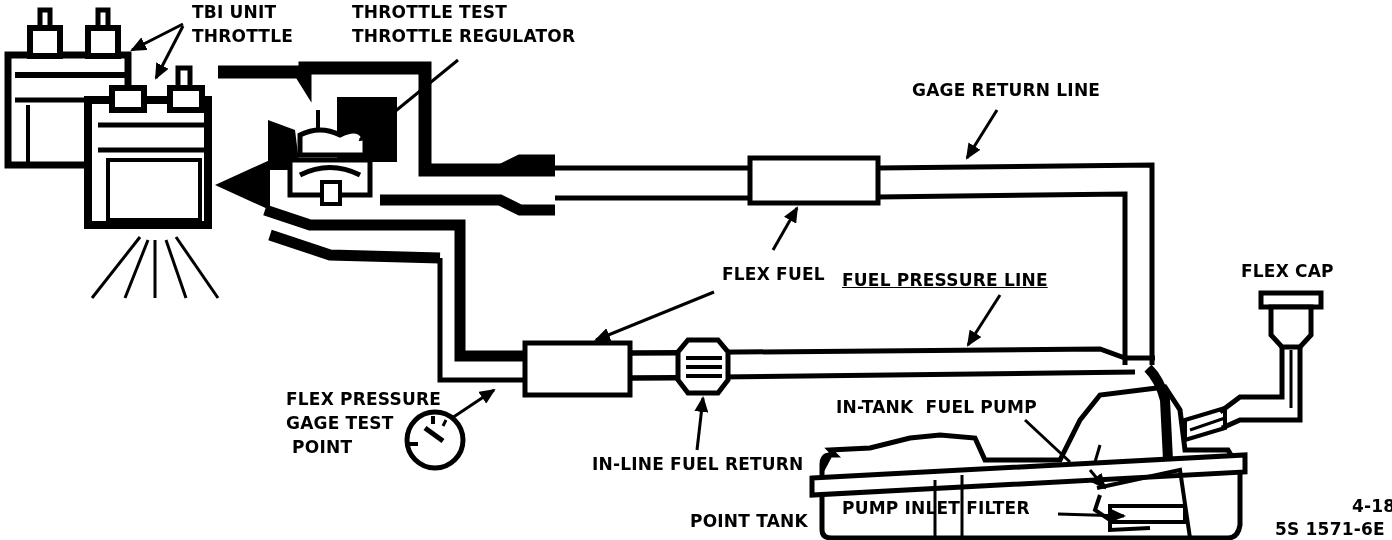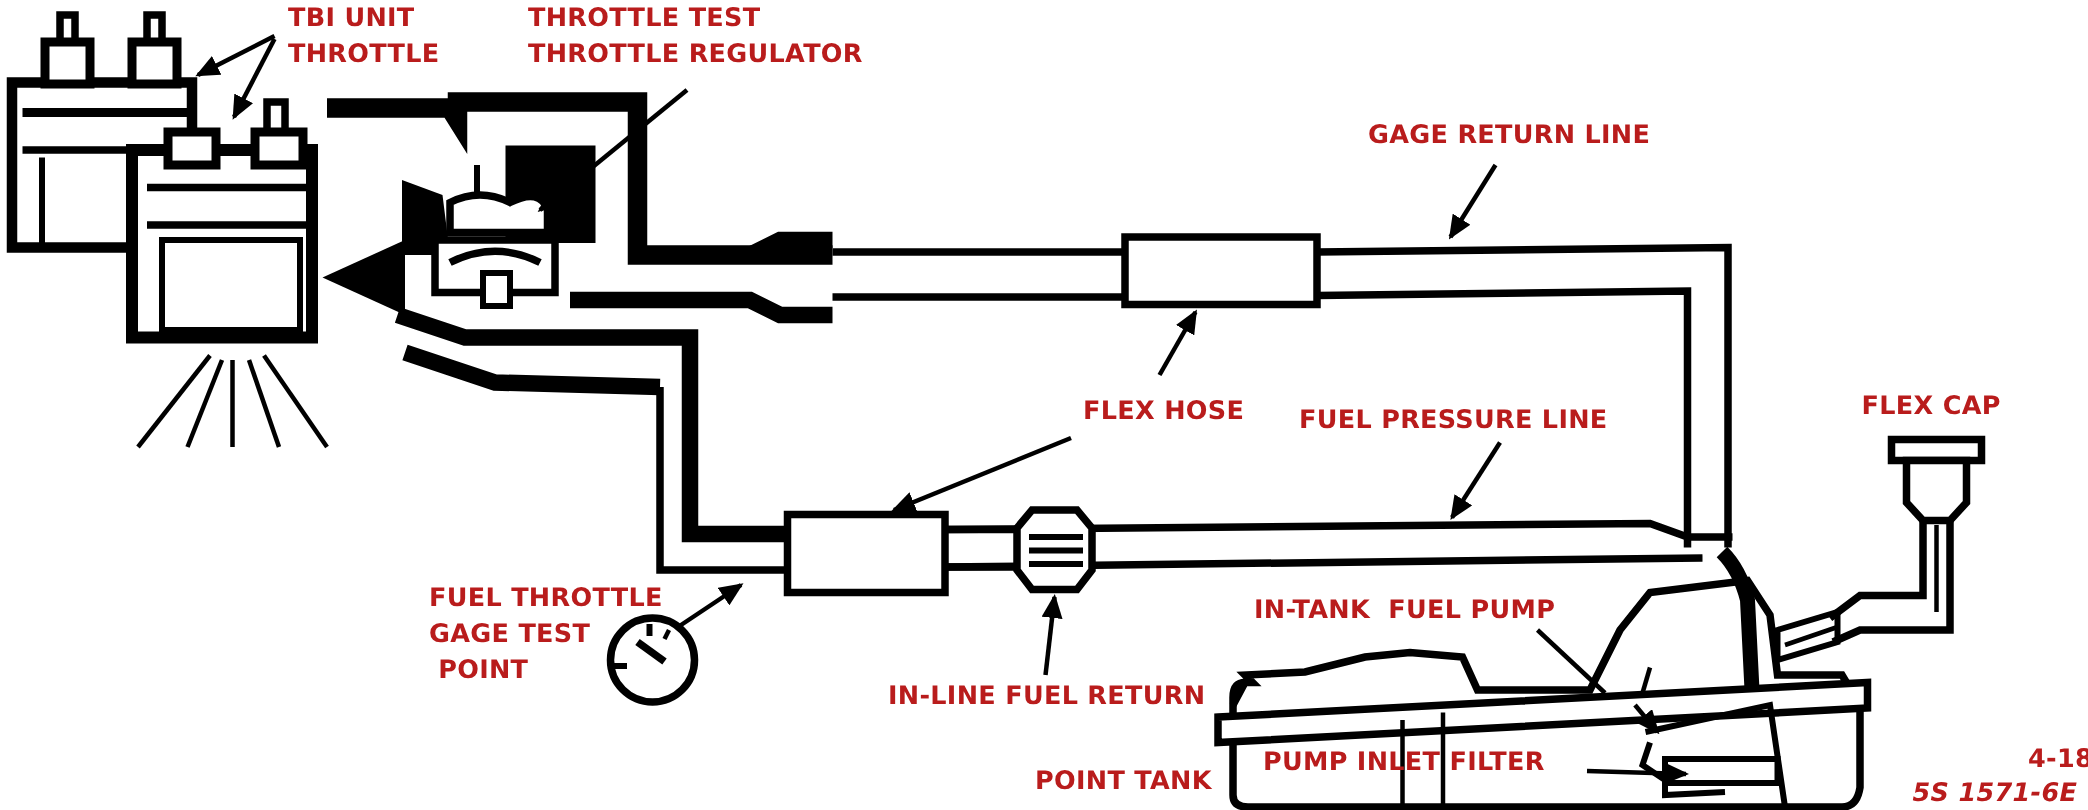--- a/index.html
+++ b/index.html
@@ -4,21 +4,21 @@
   <style>
     html, body { margin: 0; padding: 0; background: #ffffff; }
     body { width: 1392px; height: 540px; overflow: hidden; position: relative; }
     #diagram { position: absolute; left: 0; top: 0; width: 1392px; height: 540px; }
     .lbl {
       position: absolute;
       font-family: "DejaVu Sans", sans-serif;
       font-weight: bold;
       font-size: 17px;
       line-height: 20px;
-      color: #b91c1c;
+      color: #000000;
       white-space: pre;
       letter-spacing: 0.2px;
     }
   </style>
 </head>
 <body>
 
 <svg id="diagram" viewBox="0 0 1392 540" xmlns="http://www.w3.org/2000/svg">
   <defs>
     <marker id="arrowhead" markerWidth="10" markerHeight="10" refX="8" refY="5" orient="auto" markerUnits="userSpaceOnUse">
@@ -146,32 +146,32 @@
 </svg>
 
 <div class="lbl" style="left:192px; top:2px;">TBI UNIT</div>
 <div class="lbl" style="left:192px; top:26px;">THROTTLE</div>
 
 <div class="lbl" style="left:352px; top:2px;">THROTTLE TEST</div>
 <div class="lbl" style="left:352px; top:26px;">THROTTLE REGULATOR</div>
 
 <div class="lbl" style="left:912px; top:80px;">GAGE RETURN LINE</div>
 
-<div class="lbl" style="left:722px; top:264px;">FLEX HOSE</div>
+<div class="lbl" style="left:722px; top:264px;">FLEX FUEL</div>
 
-<div class="lbl" style="left:866px; top:270px;">FUEL PRESSURE LINE</div>
+<div class="lbl" style="left:842px; top:270px;text-decoration:underline;">FUEL PRESSURE LINE</div>
 
 <div class="lbl" style="left:1241px; top:261px;">FLEX CAP</div>
 
-<div class="lbl" style="left:286px; top:389px;">FUEL THROTTLE</div>
+<div class="lbl" style="left:286px; top:389px;">FLEX PRESSURE</div>
 <div class="lbl" style="left:286px; top:413px;">GAGE TEST</div>
 <div class="lbl" style="left:286px; top:437px;"> POINT</div>
 
 <div class="lbl" style="left:592px; top:454px;">IN-LINE FUEL RETURN</div>
 
 <div class="lbl" style="left:836px; top:397px;">IN-TANK  FUEL PUMP</div>
 
 <div class="lbl" style="left:690px; top:511px;">POINT TANK</div>
 
 <div class="lbl" style="left:842px; top:498px;">PUMP INLET FILTER</div>
 
 <div class="lbl" style="left:1352px; top:496px;">4-18-88</div>
-<div class="lbl" style="left:1275px; top:519px;font-style:italic;">5S 1571-6E</div>
+<div class="lbl" style="left:1275px; top:519px;">5S 1571-6E</div>
 
 </body></html>

